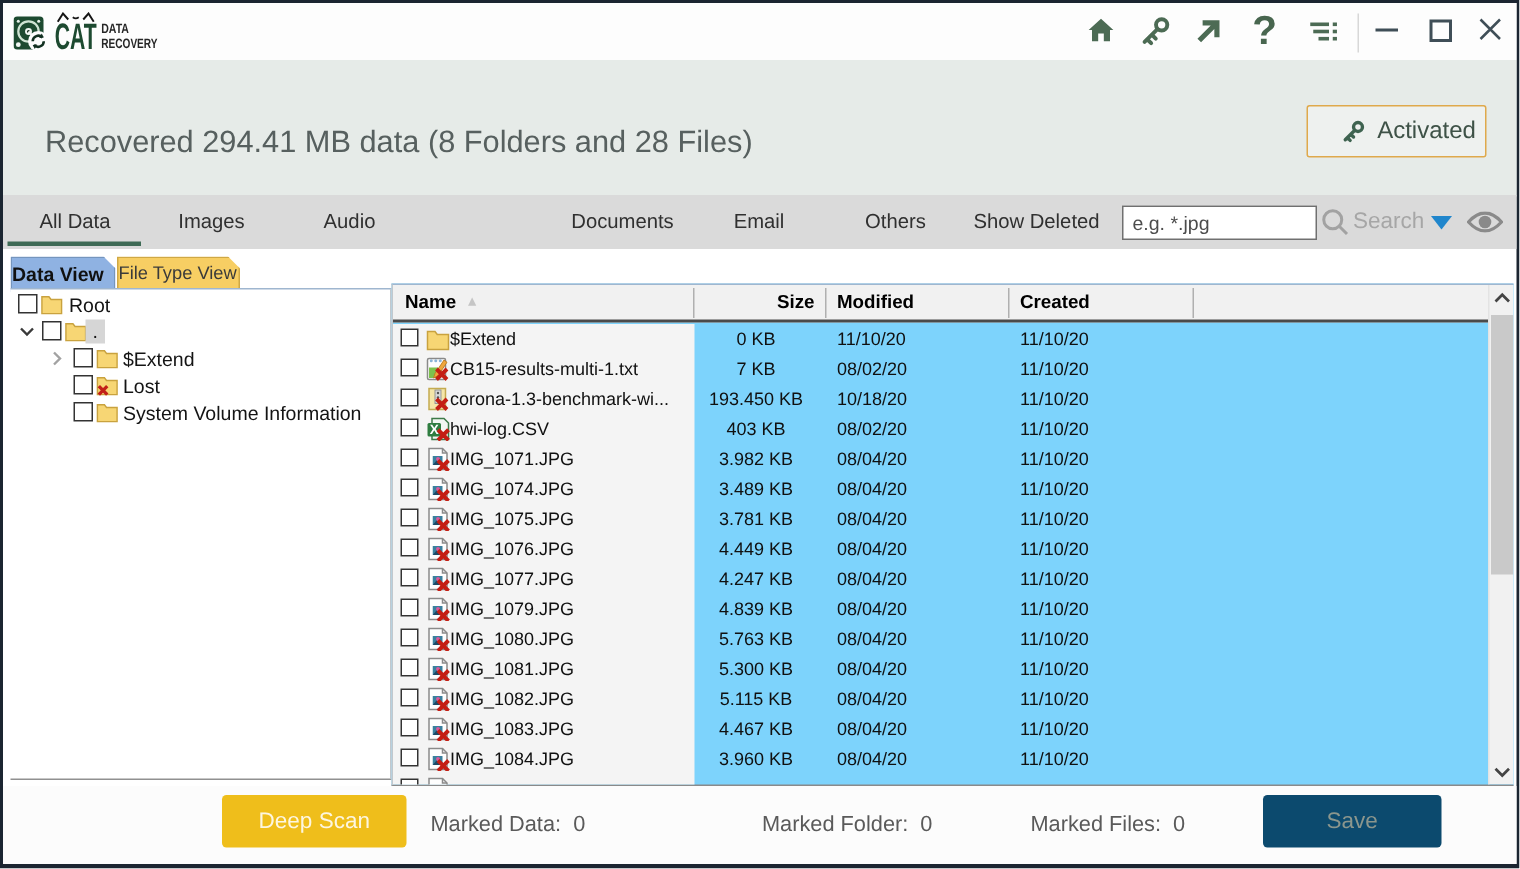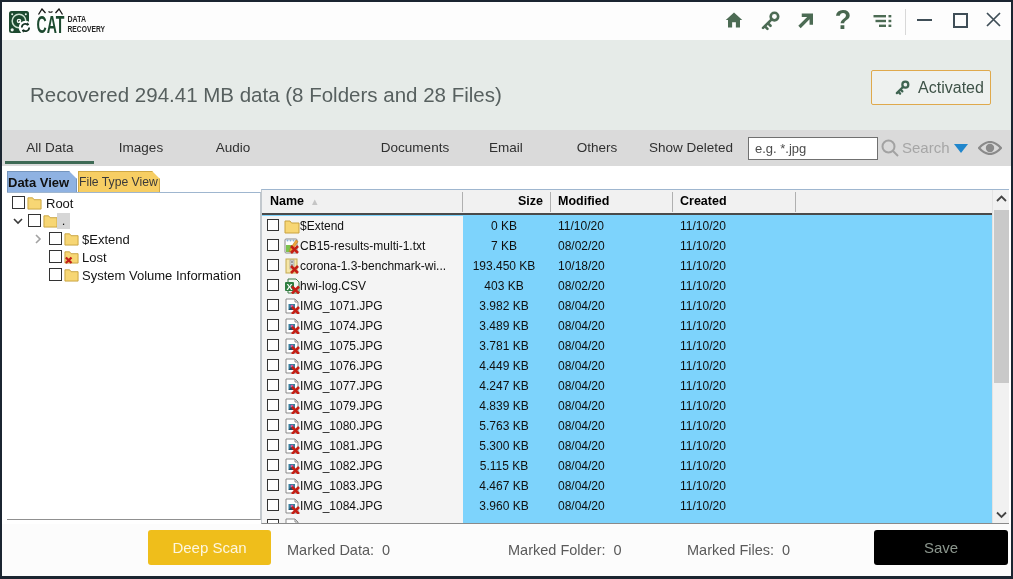--- a/index.html
+++ b/index.html
@@ -67,21 +67,21 @@
 .sbar { position:absolute; right:0; top:0; width:17px; height:333px; background:#f1f1f1; border-left:1px solid #e3e3e3; }
 .sthumb { position:absolute; left:1px; top:20px; width:15px; height:173px; background:#c9c9c9; }
 .sarr { position:absolute; left:0; }
 
 
 .bottom { position:absolute; left:0; top:522px; width:1009px; height:52px; background:#fcfcfc; }
 .btn { position:absolute; top:6px; height:35px; border-radius:3px; font-size:15px;
   display:flex; align-items:center; justify-content:center; }
 .back { left:16px; width:125px; background:#3e644a; color:#fff; }
 .deep { left:146px; width:123px; background:#efbe1b; color:#fdf6e0; }
-.save { left:872px; width:134px; background:#000000; color:#8b968d; }
+.save { left:840px; width:119px; background:#0c4a6e; color:#8b968d; }
 .mlbl { position:absolute; top:0; height:52px; line-height:52px; font-size:14.5px; color:#5a5a5a; }
 </style>
 </head>
 <body>
 <div class="win">
 
   <div class="titlebar">
     <div class="logo">
       <svg width="170" height="34" viewBox="0 0 170 34">
 

